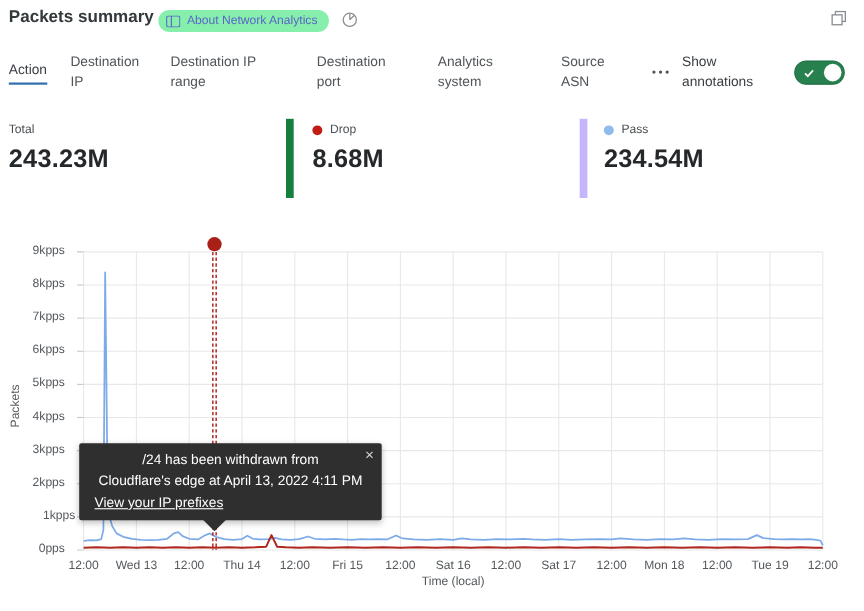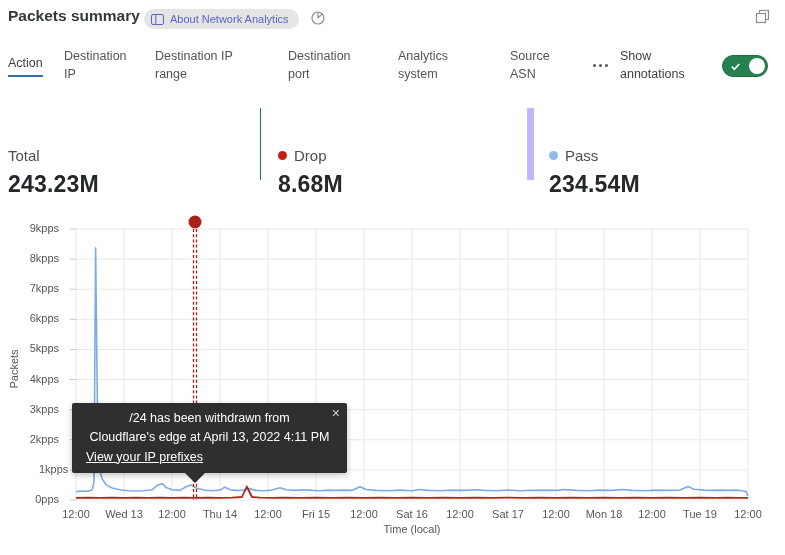--- a/index.html
+++ b/index.html
@@ -3,21 +3,21 @@
 <meta charset="utf-8">
 <style>
   * { box-sizing: border-box; }
   html,body { margin:0; padding:0; background:#fff; }
   body { font-family: "Liberation Sans", sans-serif; color:#33383b; }
   #page { position:relative; width:785px; height:555px; background:#fff; overflow:hidden; }
 
   
   #title { position:absolute; left:8px; top:7px; font-size:15.5px; font-weight:bold; color:#33383b; }
   #about-badge { position:absolute; left:144px; top:9px; height:20px; display:inline-flex; align-items:center; gap:6px;
-    background:#e5e5e5; color:#5b64c8; border-radius:10px; padding:0 10px 0 7px; font-size:11px; cursor:pointer; }
+    background:#86efac; color:#5b64c8; border-radius:10px; padding:0 10px 0 7px; font-size:11px; cursor:pointer; }
   #pie-icon { position:absolute; left:310px; top:10px; width:16px; height:16px; cursor:pointer; }
   #popout-icon { position:absolute; right:15px; top:9px; width:15px; height:15px; cursor:pointer; }
 
   
   #tabs { position:absolute; left:0; top:44px; width:768px; height:44px; }
   .tab { position:absolute; top:0; height:44px; display:flex; align-items:center; font-size:12.5px; line-height:1.42;
     color:#50555a; cursor:pointer; }
   .tab.active span { color:#3a3f44; border-bottom:2.5px solid #2f6fad; padding-bottom:3px; }
   #more-dots { position:absolute; left:593px; top:20px; display:flex; gap:3px; cursor:pointer; }
   #more-dots i { width:3px; height:3px; border-radius:50%; background:#555; }
@@ -25,23 +25,23 @@
     font-size:12.5px; line-height:1.42; color:#3a3f44; }
   #annotations-toggle { position:absolute; left:722px; top:11px; width:46px; height:22px; border-radius:11px;
     background:#26814f; border:1px solid #1d6e42; cursor:pointer; }
   #annotations-toggle .knob { position:absolute; right:2px; top:2px; width:16px; height:16px; border-radius:50%; background:#fff; }
   #annotations-toggle svg { position:absolute; left:7px; top:5px; }
 
   
   #stats { position:absolute; left:0; top:108px; width:785px; height:72px; display:flex; }
   .stat { padding-top:4px; }
   .stat.c1 { flex:0 0 260px; padding-left:8px; }
-  .stat.c2 { flex:0 0 267px; border-left:1px solid #15803d; padding-left:17px; }
+  .stat.c2 { flex:0 0 267px; border-left:7px solid #15803d; padding-left:17px; }
   .stat.c3 { flex:1; border-left:7px solid #c4b5fd; padding-left:15px; }
-  .stat-label { display:flex; align-items:center; gap:7px; font-size:15px; color:#4a4f52;margin-top:35px; }
+  .stat-label { display:flex; align-items:center; gap:7px; font-size:11px; color:#4a4f52; }
   .stat-dot { width:9px; height:9px; border-radius:50%; }
   .stat-value { margin-top:7px; font-size:23px; font-weight:600; color:#24282a; letter-spacing:0.2px; }
 
   
   #chart { position:absolute; left:0; top:215px; width:785px; height:340px; }
   #plot-svg { position:absolute; left:0; top:0; }
   .grid { stroke:#e8e8e8; stroke-width:1; }
   .tick { stroke:#c9c9c9; stroke-width:1; }
   .axis-tick-label { position:absolute; font-size:11px; color:#54585c; }
   #y-labels .axis-tick-label { width:68px; text-align:right; padding-right:9px; }

